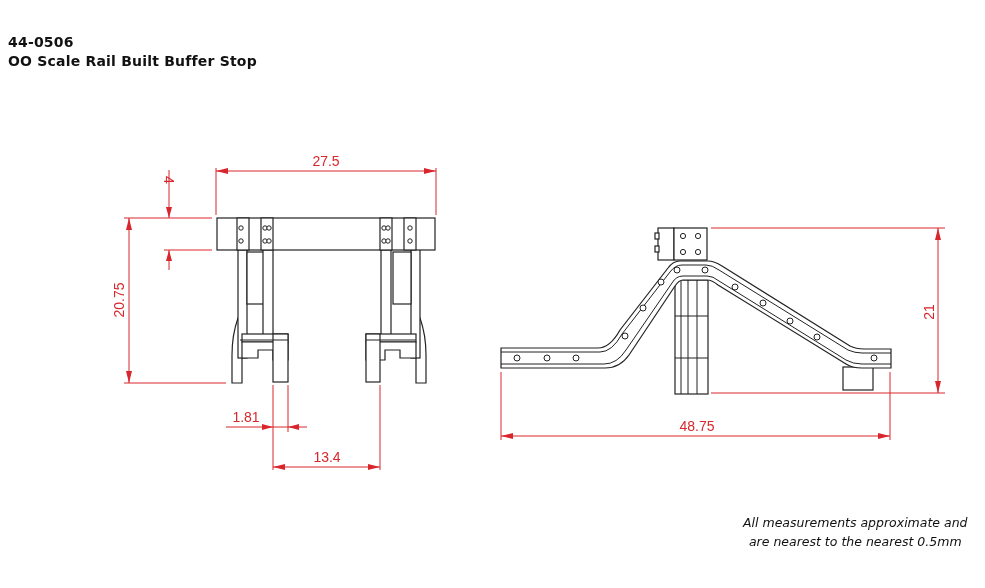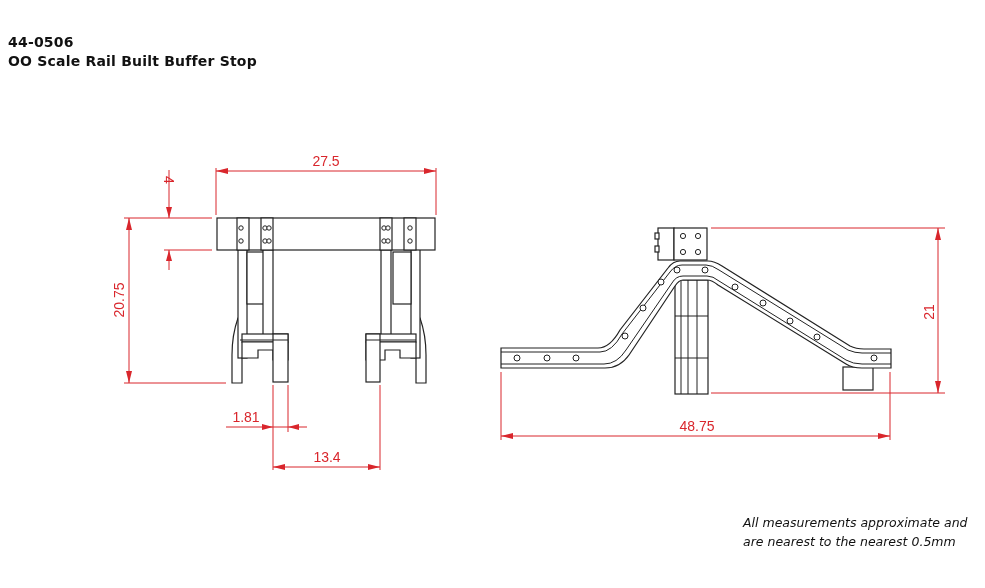--- a/index.html
+++ b/index.html
@@ -1,20 +1,20 @@
 <!DOCTYPE html>
 <html><head>
 <meta charset="utf-8">
 <style>
   html, body { margin: 0; padding: 0; background: #ffffff; }
   body { width: 985px; height: 588px; position: relative; overflow: hidden; font-family: "DejaVu Sans", sans-serif; }
   .title-block { position: absolute; left: 8px; top: 33px; color: #111; font-weight: bold; font-family: "DejaVu Sans", sans-serif; }
   .title-block .code { font-size: 14px; line-height: 19px; letter-spacing: 0.2px; }
   .title-block .name { font-size: 14px; line-height: 19px; letter-spacing: 0.2px; }
-  .note { position: absolute; left: 743px; top: 513px; font-style: italic; font-size: 12.5px; line-height: 19px; color: #111; font-family: "DejaVu Sans", sans-serif; }
+  .note { position: absolute; left: 743px; top: 513px; font-style: italic; font-size: 12.5px; line-height: 19px; color: #111; font-family: "DejaVu Sans", sans-serif; text-align: center; }
   svg.drawing { position: absolute; left: 0; top: 0; }
   .dim-text { font-family: "Liberation Sans", sans-serif; font-size: 14px; fill: #d9262c; }
   .part { fill: #ffffff; stroke: #222; stroke-width: 1.2; }
   .part-thin { fill: none; stroke: #222; stroke-width: 1; }
   .dim { stroke: #d9262c; stroke-width: 1; fill: none; }
   .arrow { fill: #d9262c; }
   .hole { fill: #fff; stroke: #222; stroke-width: 1; }
 </style>
 </head>
 <body>

